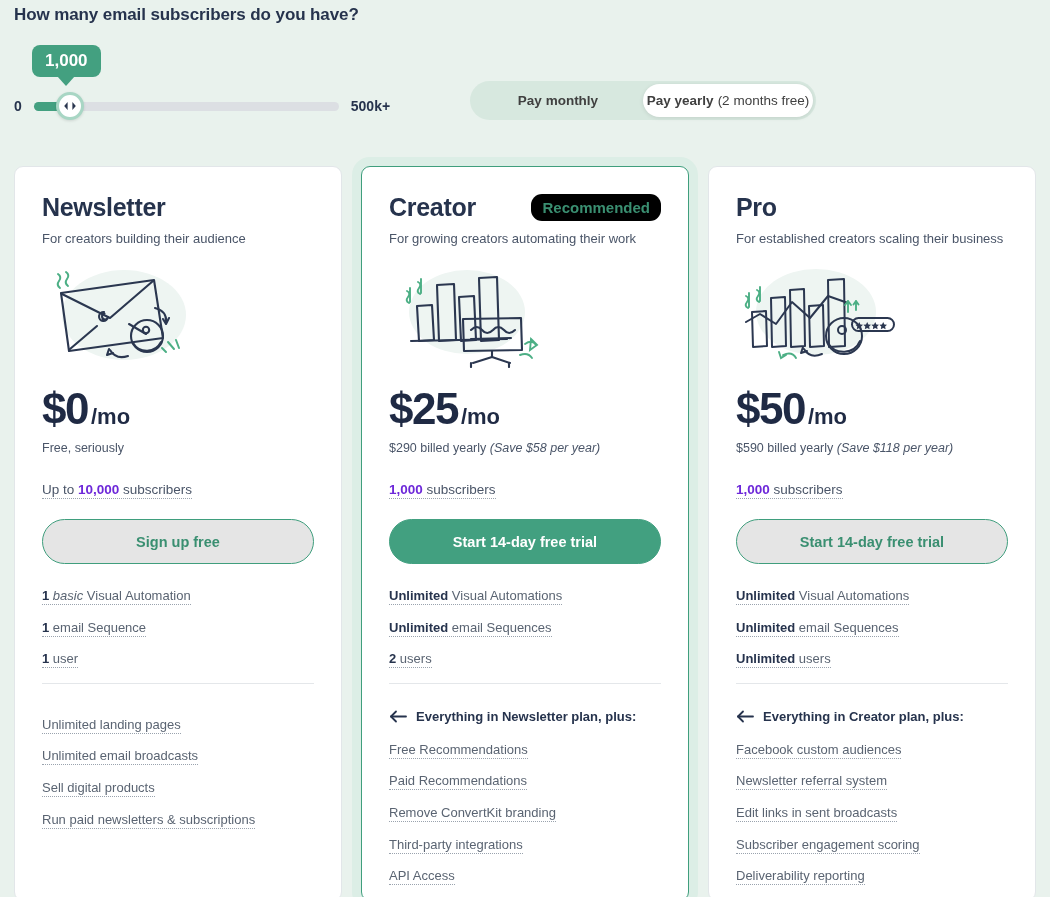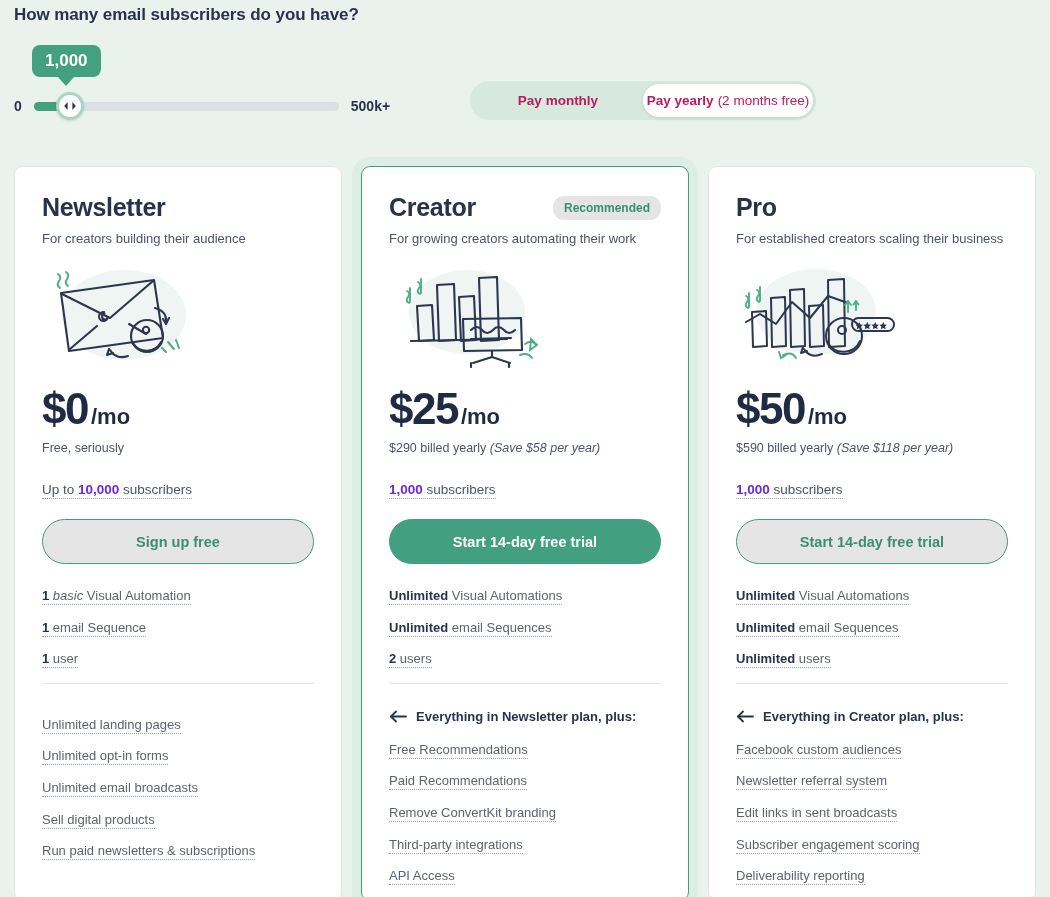--- a/index.html
+++ b/index.html
@@ -59,21 +59,21 @@
   
   .billing {
     position: absolute; right: 14px; top: 81px;
     width: 346px; height: 39px;
     background: #d7e8df; border-radius: 20px;
     display: flex; align-items: center; padding: 3px;
   }
   .billing-opt {
     flex: 1; height: 33px; border-radius: 18px;
     display: flex; align-items: center; justify-content: center;
-    font-size: 13.5px; color: #be185d; cursor: pointer; white-space: nowrap;
+    font-size: 13.5px; color: #404040; cursor: pointer; white-space: nowrap;
   }
   .billing-opt.active { background: #fff; box-shadow: 0 1px 4px rgba(0,0,0,.10); }
   .billing-opt b { font-weight: 700; }
   .billing-opt span { font-weight: 400; margin-left: 4px; }
 
   
   .plans {
     position: absolute; left: 14px; top: 166px;
     width: 1022px; display: flex; gap: 19px;
   }
@@ -83,22 +83,22 @@
     padding: 26px 27px 0; position: relative;
     min-height: 731px;
   }
   .card.featured {
     border: 1px solid #3f9e7d;
     box-shadow: 0 0 0 9px #dceee6;
   }
   .plan-head { display: flex; align-items: center; justify-content: space-between; }
   .plan-name { font-size: 25px; font-weight: 700; color: #26334d; letter-spacing: -0.3px; }
   .badge {
-    background: #e5e5e5; color: #3a8f71;
-    font-size: 12px; font-weight: 700;
+    background: #000000; color: #3a8f71;
+    font-size: 15px; font-weight: 700;
     padding: 5px 11px; border-radius: 11px; white-space: nowrap;
   }
   .plan-desc { margin-top: 9px; font-size: 13px; color: #4a5568; }
 
   
   .illus { height: 108px; margin-top: 14px; position: relative; }
   .illus svg { position: absolute; left: 0; top: 0; }
 
   
   .price { margin-top: 16px; display: flex; align-items: baseline; }
@@ -226,21 +226,20 @@
       <div class="feat-list">
         <div class="feat"><span class="dotted"><b>1</b><i> basic</i><span> Visual Automation</span></span></div>
         <div class="feat"><span class="dotted"><b>1</b><i></i><span> email Sequence</span></span></div>
         <div class="feat"><span class="dotted"><b>1</b><i></i><span> user</span></span></div>
       </div>
 
       <div class="divider"></div>
 
       <div class="feat-list" style="margin-top:33px">
         <div class="feat"><span class="dotted">Unlimited landing pages</span></div>
-        <div class="feat"><span class="dotted">Unlimited opt-in forms</span></div>
         <div class="feat"><span class="dotted">Unlimited email broadcasts</span></div>
         <div class="feat"><span class="dotted">Sell digital products</span></div>
         <div class="feat"><span class="dotted">Run paid newsletters &amp; subscriptions</span></div>
       </div>
     </div>
 
     <div class="card featured">
       <div class="plan-head">
         <div class="plan-name">Creator</div>
         <div class="badge">Recommended</div>

